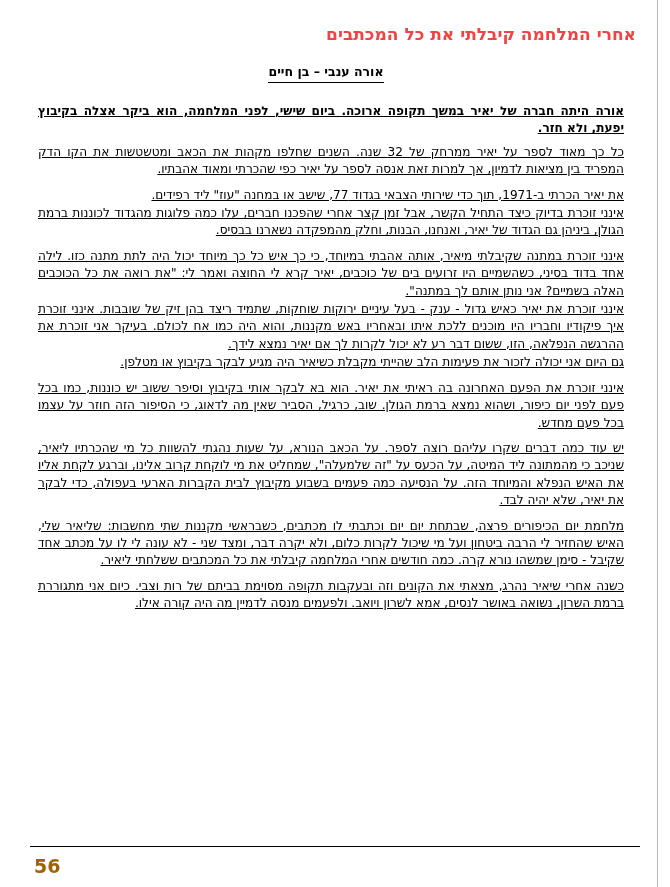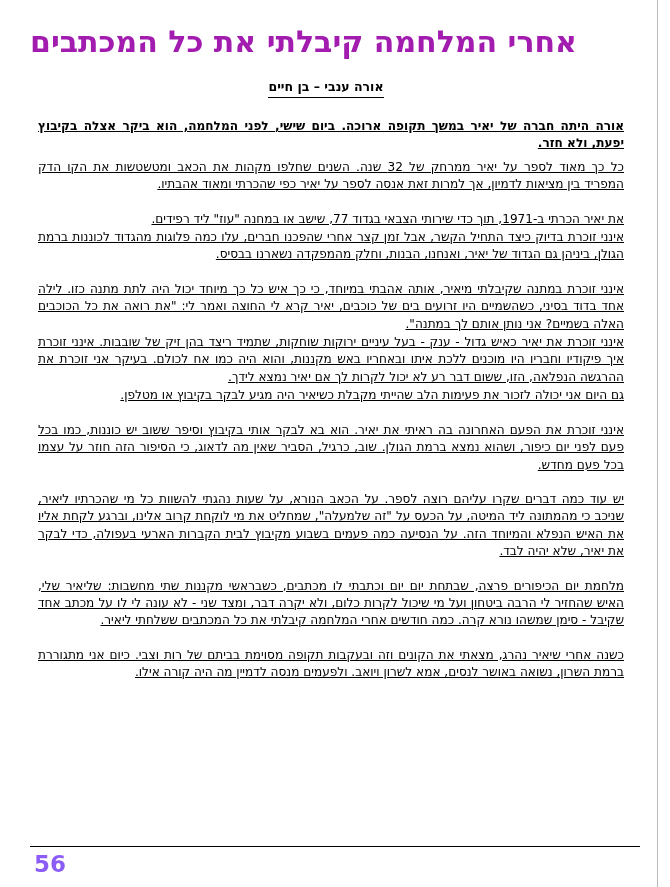--- a/index.html
+++ b/index.html
@@ -26,27 +26,27 @@
   .edge-rule {
     position: absolute;
     top: 0;
     right: 12px;
     width: 1px;
     height: 887px;
     background: #b9b9b9;
   }
   .title {
     direction: rtl;
-    text-align: left;
+    text-align: right;
     font-family: "DejaVu Sans", sans-serif;
     font-weight: bold;
-    font-size: 30px;
+    font-size: 17px;
     letter-spacing: 0px;
     margin: 14px 0 6px 0;
-    color: #a21caf;
+    color: #ef4444;
   }
   .byline-wrap {
     direction: rtl;
     text-align: center;
     margin: 18px 14px 0 0;
   }
   .byline {
     display: inline-block;
     font-family: "DejaVu Sans", sans-serif;
     font-weight: bold;
@@ -67,38 +67,38 @@
     font-family: "DejaVu Sans", sans-serif;
     font-size: 12.1px;
     line-height: 17.4px;
     text-align: justify;
   }
   .body p.lead {
     font-weight: bold;
     margin-bottom: 6px;
   }
   .body p.spaced {
-    margin-top: 17px;
+    margin-top: 8px;
   }
   .footer-rule {
     position: absolute;
     right: 30px;
     left: 30px;
     bottom: 40px;
     height: 1.4px;
     background: #000;
   }
   .page-number {
     position: absolute;
     left: 34px;
     bottom: 10px;
     font-family: "DejaVu Sans", sans-serif;
     font-weight: bold;
-    font-size: 23px;
-    color: #8b5cf6;
+    font-size: 19px;
+    color: #a16207;
     direction: ltr;
     margin-top: 8px;
   }
 </style>
 </head>
 <body>
 
 <div class="page">
 
   <div class="edge-rule"></div>

